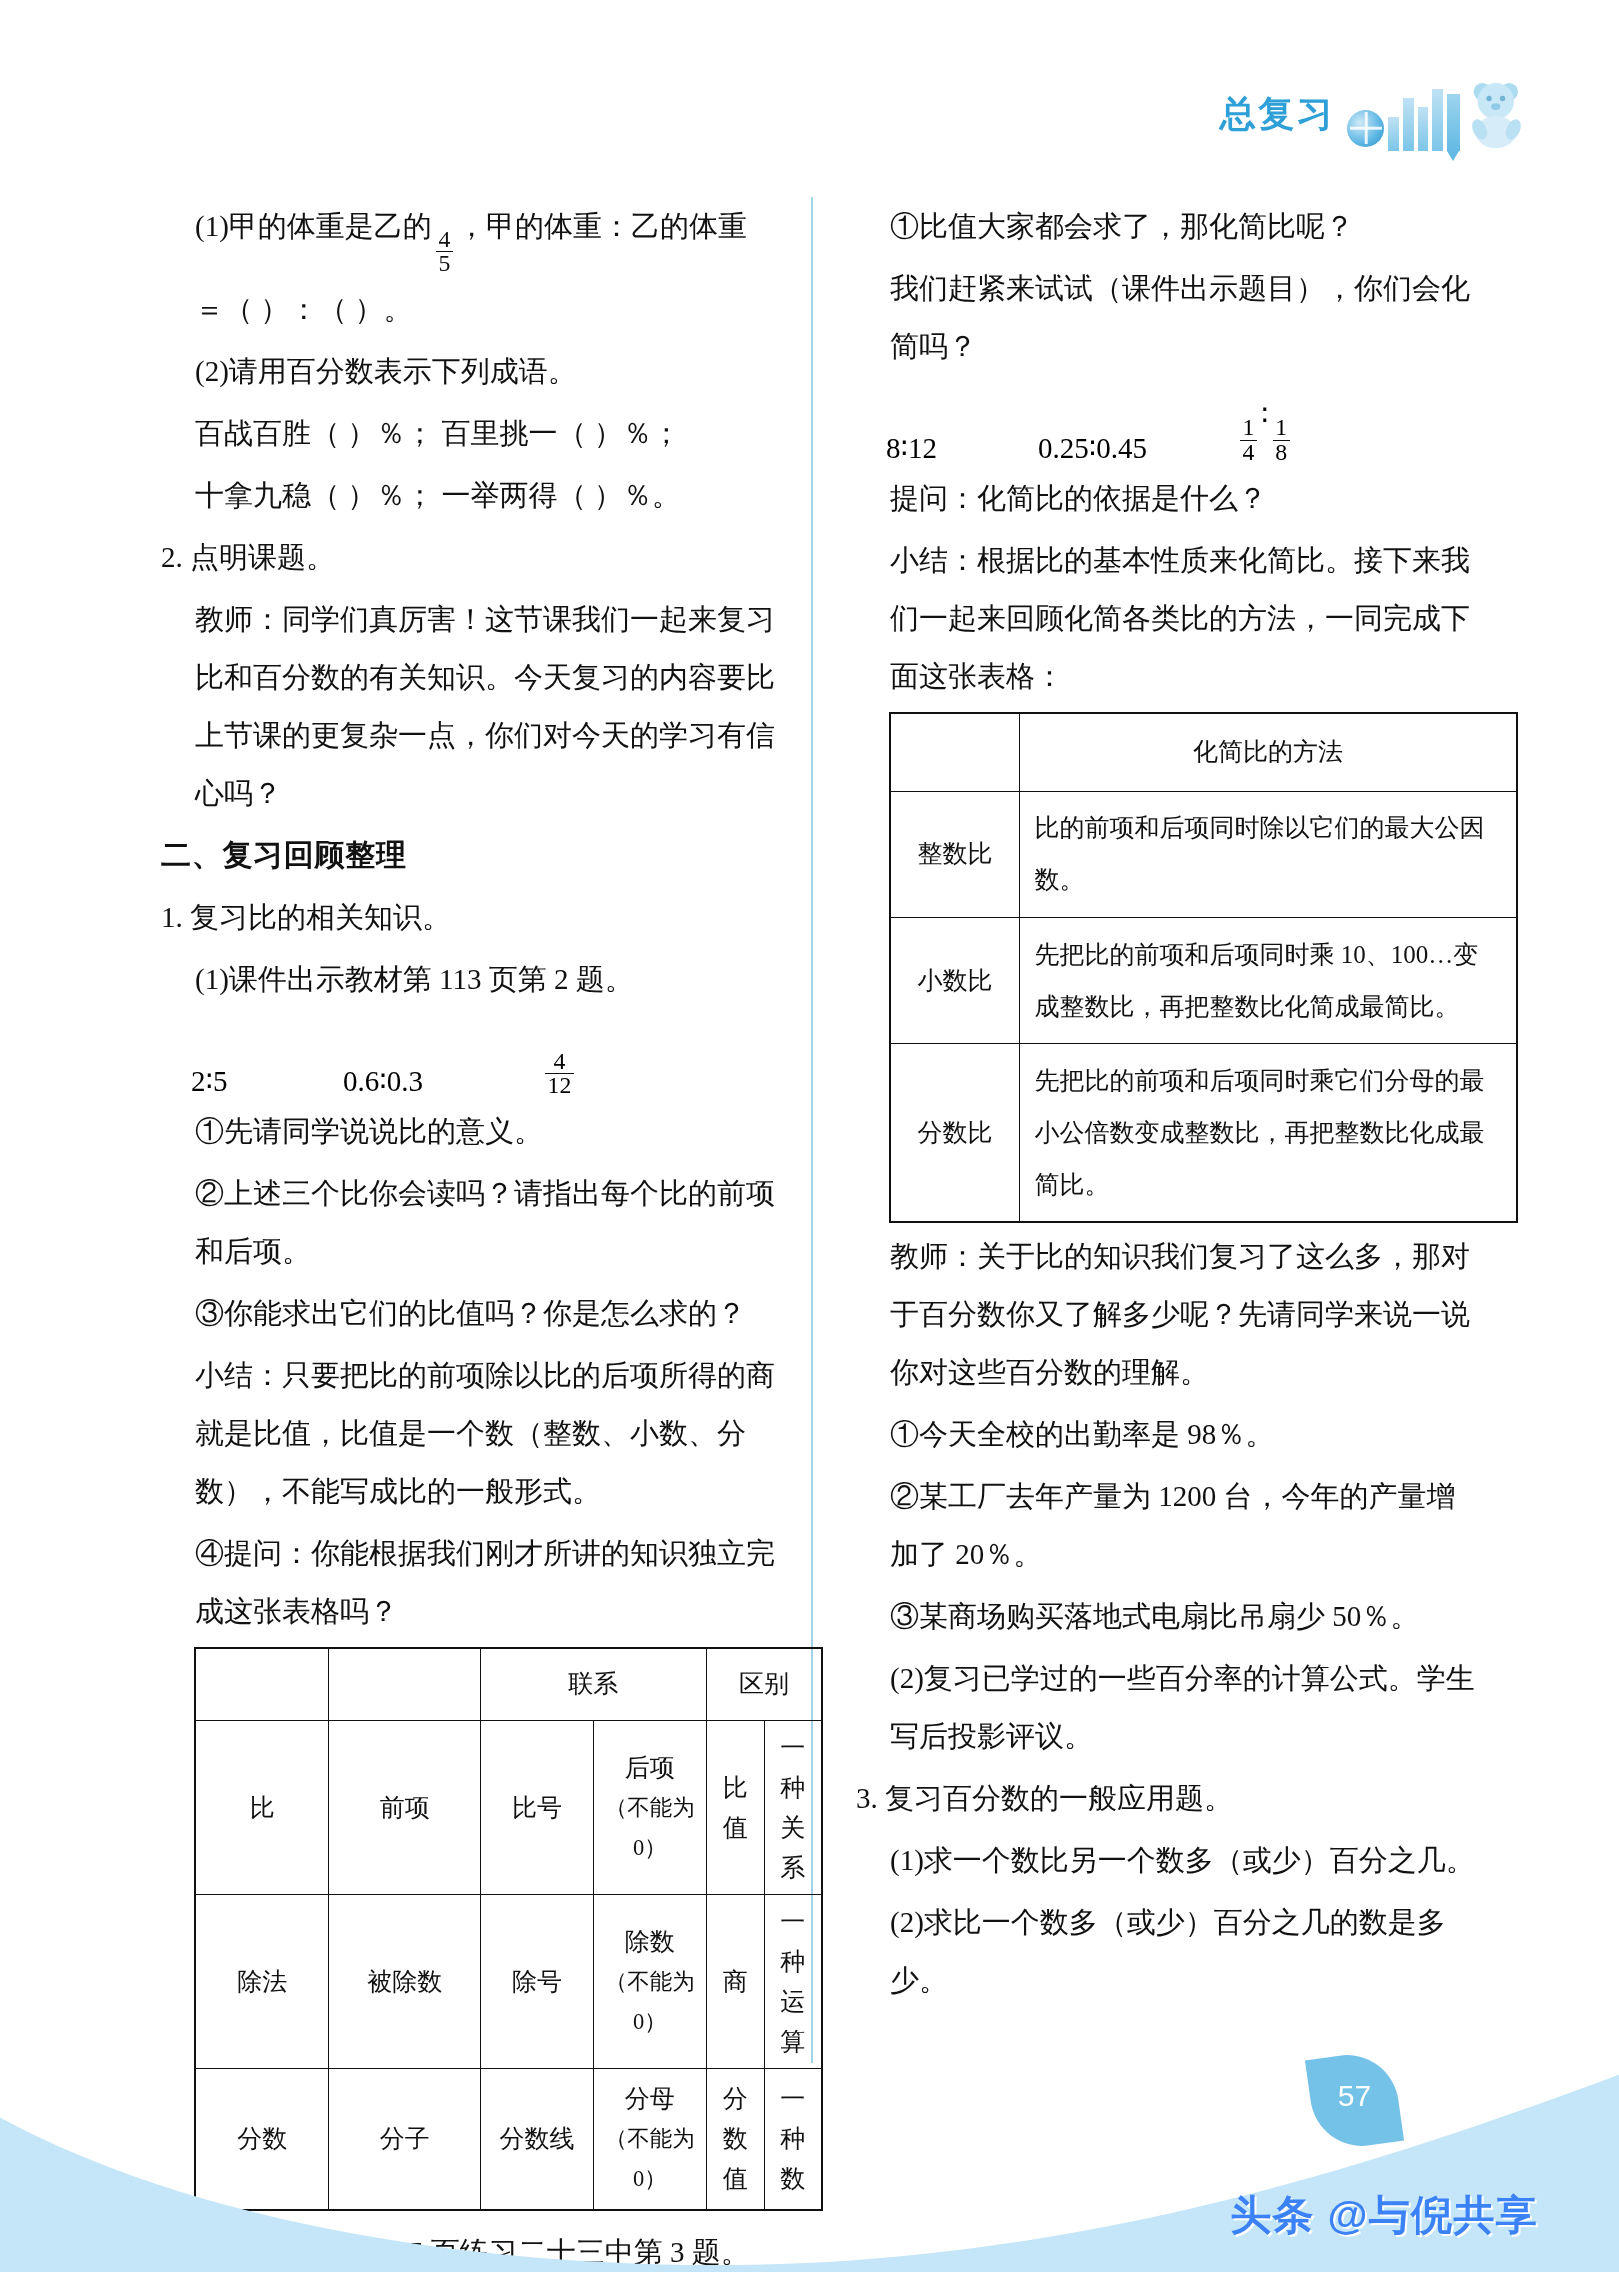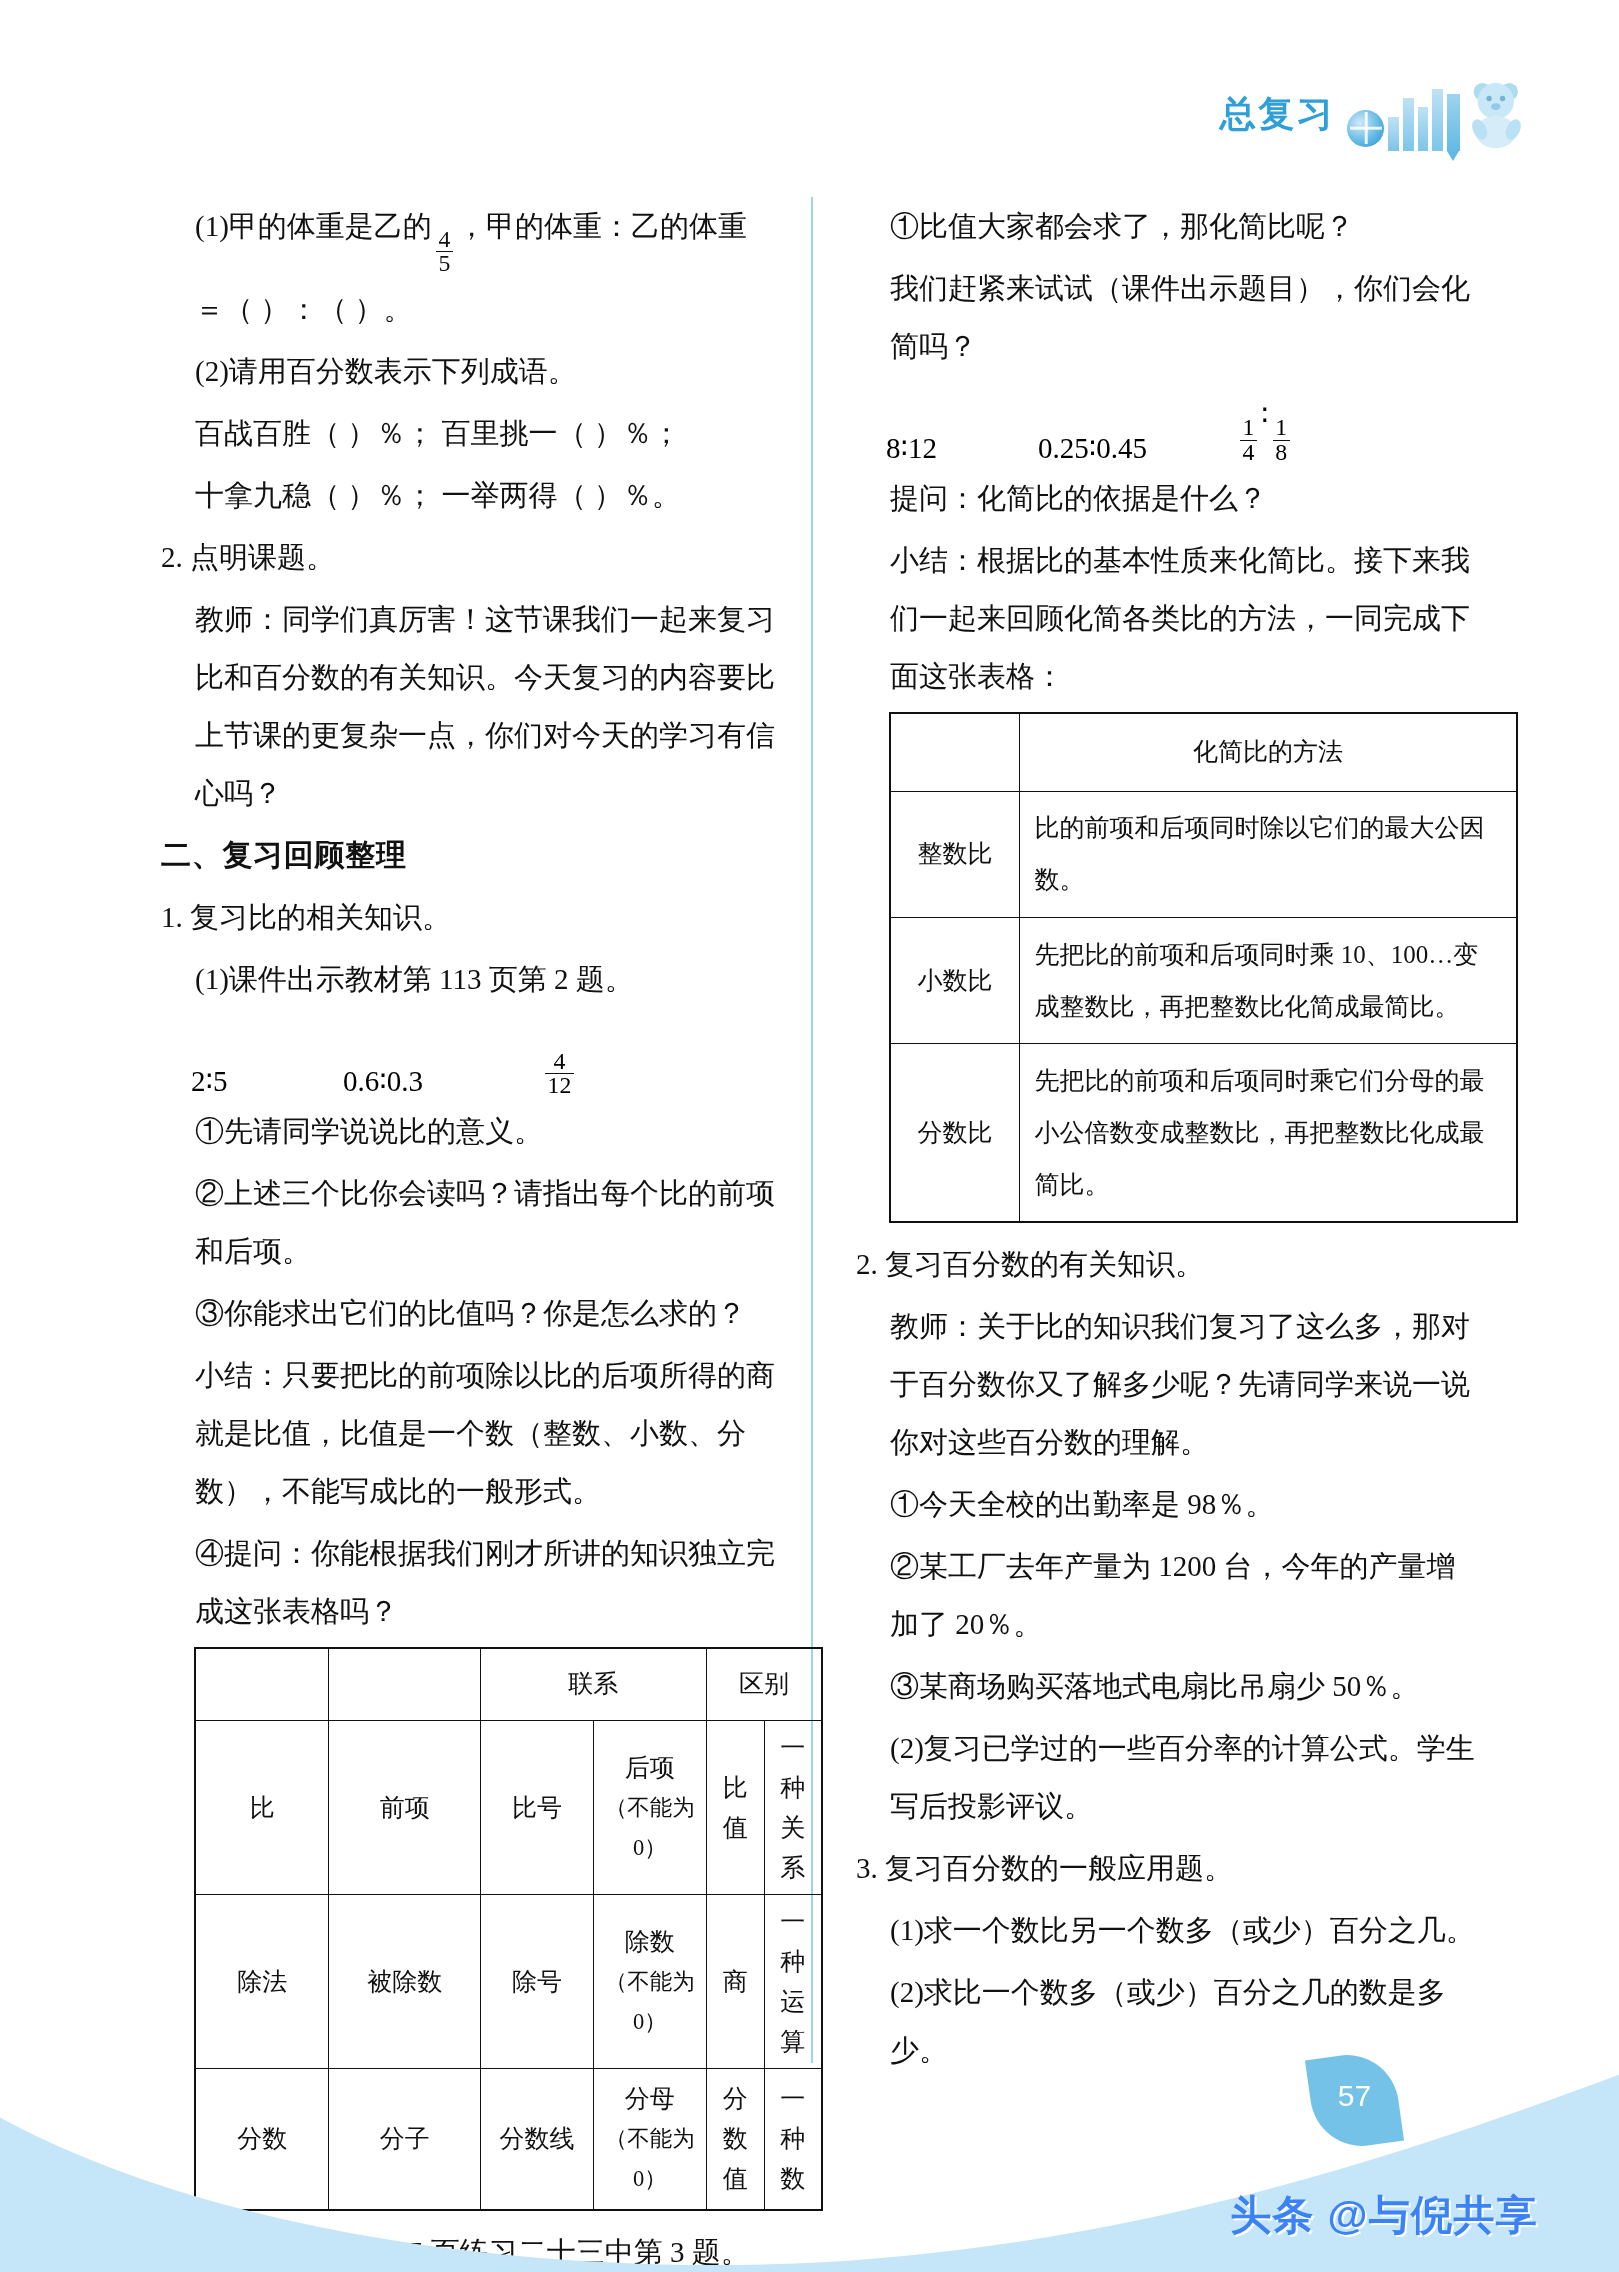--- a/index.html
+++ b/index.html
@@ -397,21 +397,20 @@
         <td class="k">小数比</td>
         <td class="v">先把比的前项和后项同时乘 10、100…变成整数比，再把整数比化简成最简比。</td>
       </tr>
       <tr>
         <td class="k">分数比</td>
         <td class="v">先把比的前项和后项同时乘它们分母的最小公倍数变成整数比，再把整数比化成最简比。</td>
       </tr>
     </tbody>
       </table>
 
-    <div class="para numhead hang0" style="margin-top:12px">2. 复习百分数的有关知识。</div>
     <div class="para hang">教师：关于比的知识我们复习了这么多，那对于百分数你又了解多少呢？先请同学来说一说你对这些百分数的理解。</div>
     <div class="para hang">①今天全校的出勤率是 98％。</div>
     <div class="para hang">②某工厂去年产量为 1200 台，今年的产量增加了 20％。</div>
     <div class="para hang">③某商场购买落地式电扇比吊扇少 50％。</div>
     <div class="para hang">(2)复习已学过的一些百分率的计算公式。学生写后投影评议。</div>
     <div class="para numhead hang0">3. 复习百分数的一般应用题。</div>
     <div class="para hang">(1)求一个数比另一个数多（或少）百分之几。</div>
     <div class="para hang">(2)求比一个数多（或少）百分之几的数是多少。</div>
   </div>
 

